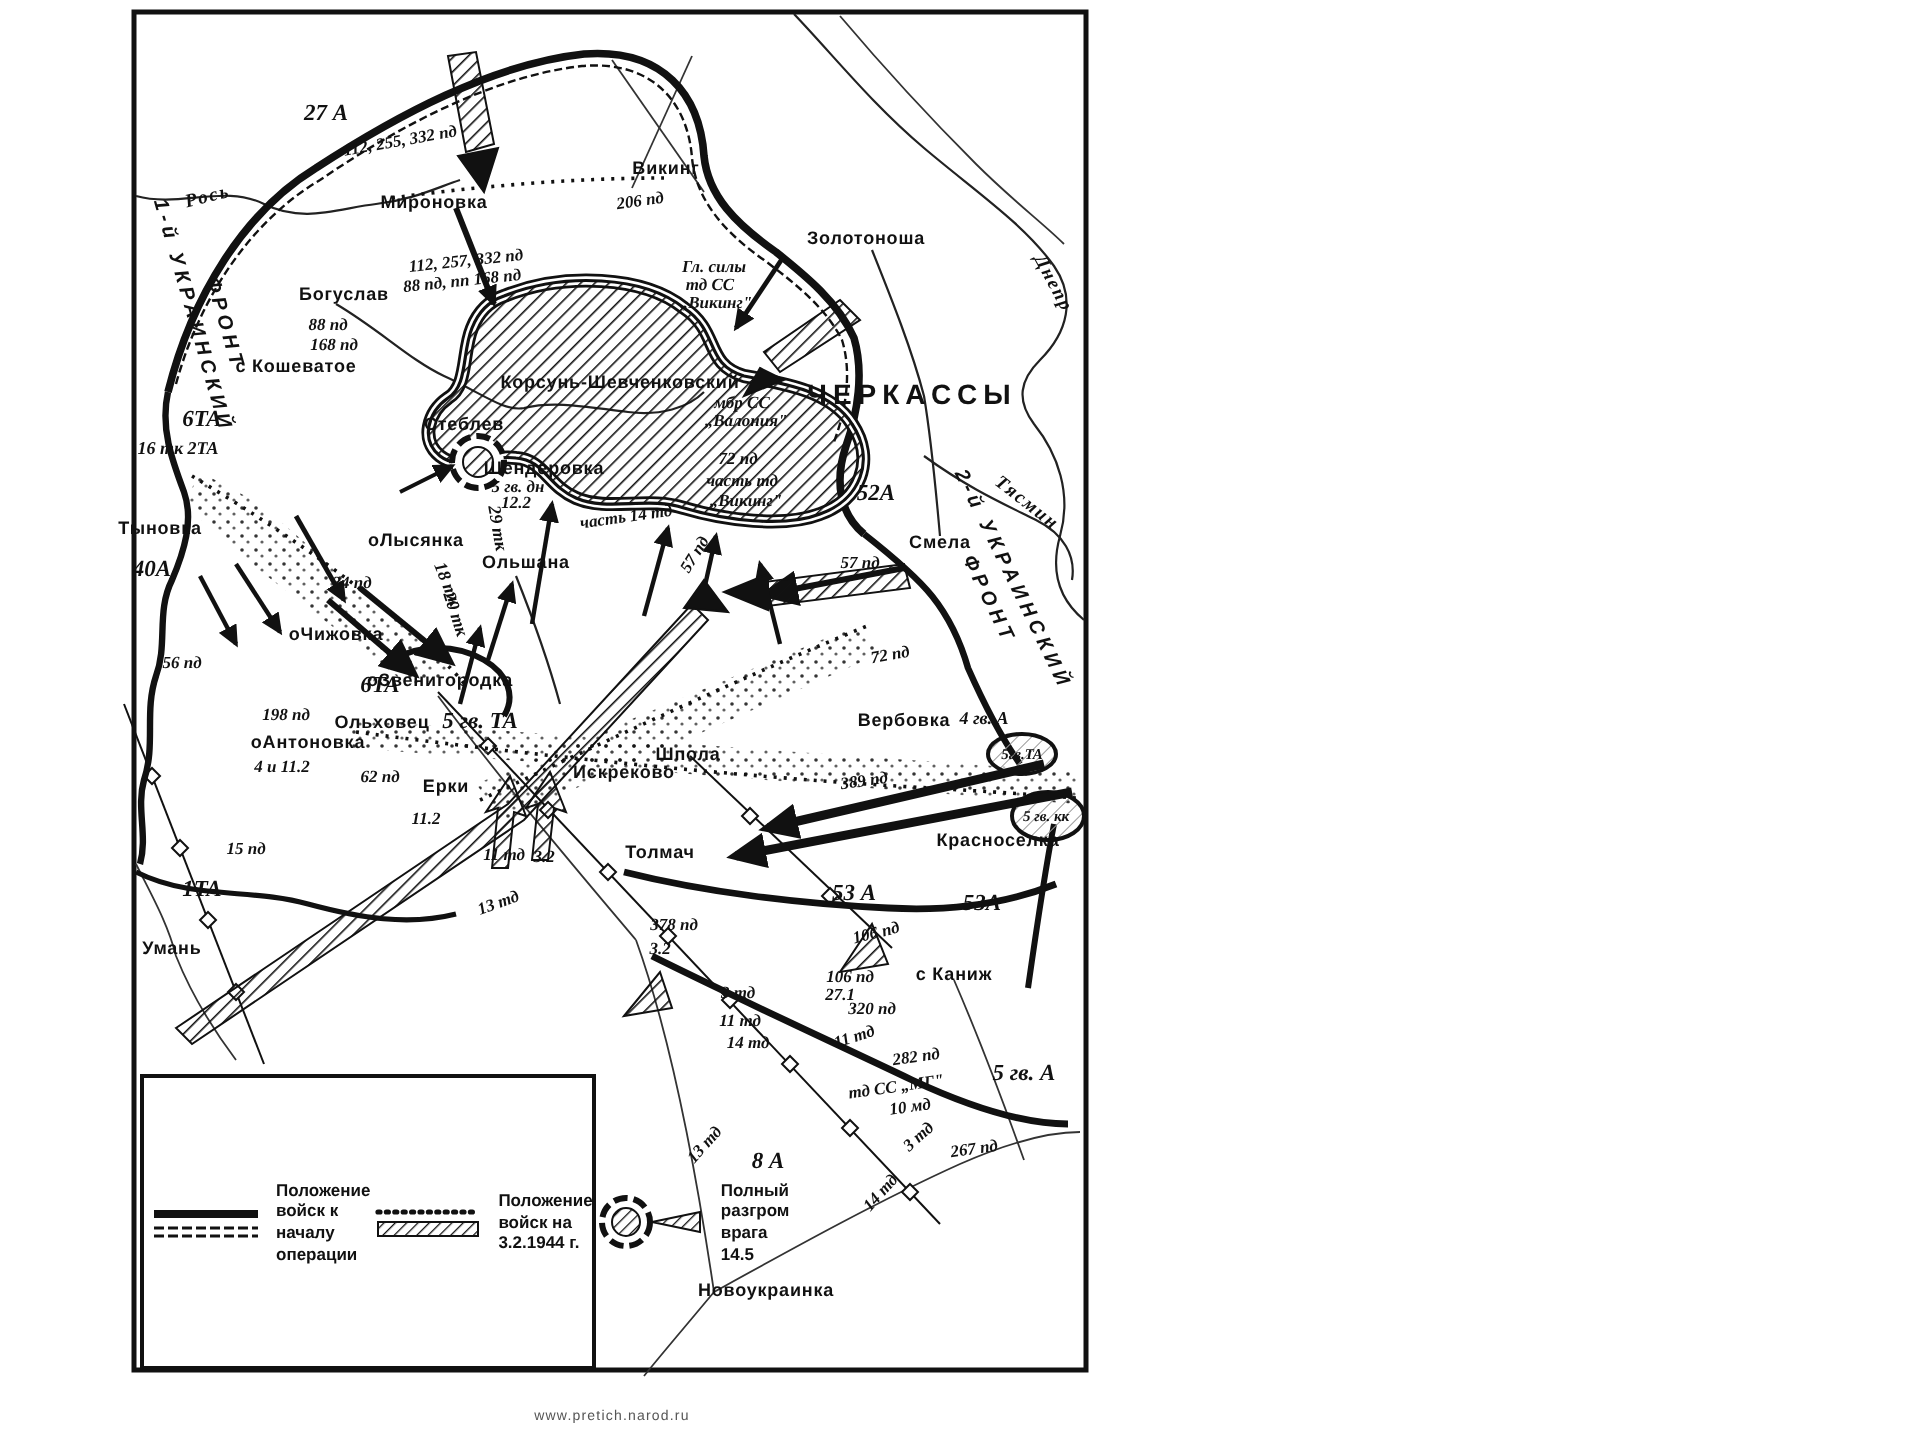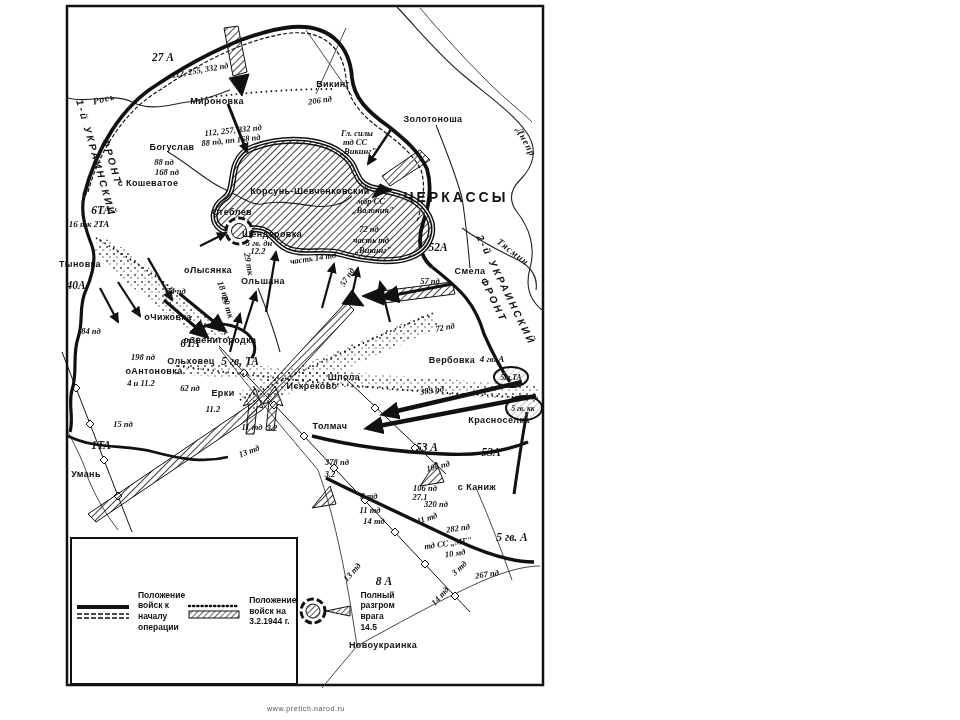--- a/index.html
+++ b/index.html
@@ -222,21 +222,21 @@
       <div class="lbl de" style="left: 369px; top: 229px; transform: translate(-50%, -50%);">72 пд</div>
       <div class="lbl de" style="left: 371px; top: 240px; transform: translate(-50%, -50%);">часть тд</div>
       <div class="lbl de" style="left: 373px; top: 250px; transform: translate(-50%, -50%);">„Викинг"</div>
       <div class="lbl de" style="left: 313px; top: 258px; transform: translate(-50%, -50%) rotate(-8deg);">часть 14 тд</div>
       <div class="lbl de" style="left: 347px; top: 277px; transform: translate(-50%, -50%) rotate(-58deg);">57 пд</div>
       <div class="lbl de" style="left: 430px; top: 281px; transform: translate(-50%, -50%);">57 пд</div>
       <div class="lbl de" style="left: 445px; top: 327px; transform: translate(-50%, -50%) rotate(-10deg);">72 пд</div>
       <div class="lbl de" style="left: 432px; top: 390px; transform: translate(-50%, -50%) rotate(-8deg);">389 пд</div>
       <div class="lbl de" style="left: 190px; top: 388px; transform: translate(-50%, -50%);">62 пд</div>
       <div class="lbl de" style="left: 143px; top: 357px; transform: translate(-50%, -50%);">198 пд</div>
-      <div class="lbl de" style="left: 91px; top: 331px; transform: translate(-50%, -50%);">84 пд</div>
+      <div class="lbl de" style="left: 91px; top: 331px; transform: translate(-50%, -50%);">56 пд</div>
       <div class="lbl de" style="left: 130px; top: 291px; transform: translate(-50%, -50%); margin-left: 46px;">34 пд</div>
       <div class="lbl de" style="left: 123px; top: 424px; transform: translate(-50%, -50%);">15 пд</div>
       <div class="lbl de" style="left: 337px; top: 462px; transform: translate(-50%, -50%);">378 пд</div>
       <div class="lbl de" style="left: 330px; top: 474px; transform: translate(-50%, -50%);">3.2</div>
       <div class="lbl de" style="left: 438px; top: 466px; transform: translate(-50%, -50%) rotate(-14deg);">106 пд</div>
       <div class="lbl de" style="left: 425px; top: 488px; transform: translate(-50%, -50%);">106 пд</div>
       <div class="lbl de" style="left: 420px; top: 497px; transform: translate(-50%, -50%);">27.1</div>
       <div class="lbl de" style="left: 436px; top: 504px; transform: translate(-50%, -50%);">320 пд</div>
       <div class="lbl de" style="left: 369px; top: 496px; transform: translate(-50%, -50%);">3 тд</div>
       <div class="lbl de" style="left: 370px; top: 510px; transform: translate(-50%, -50%);">11 тд</div>

